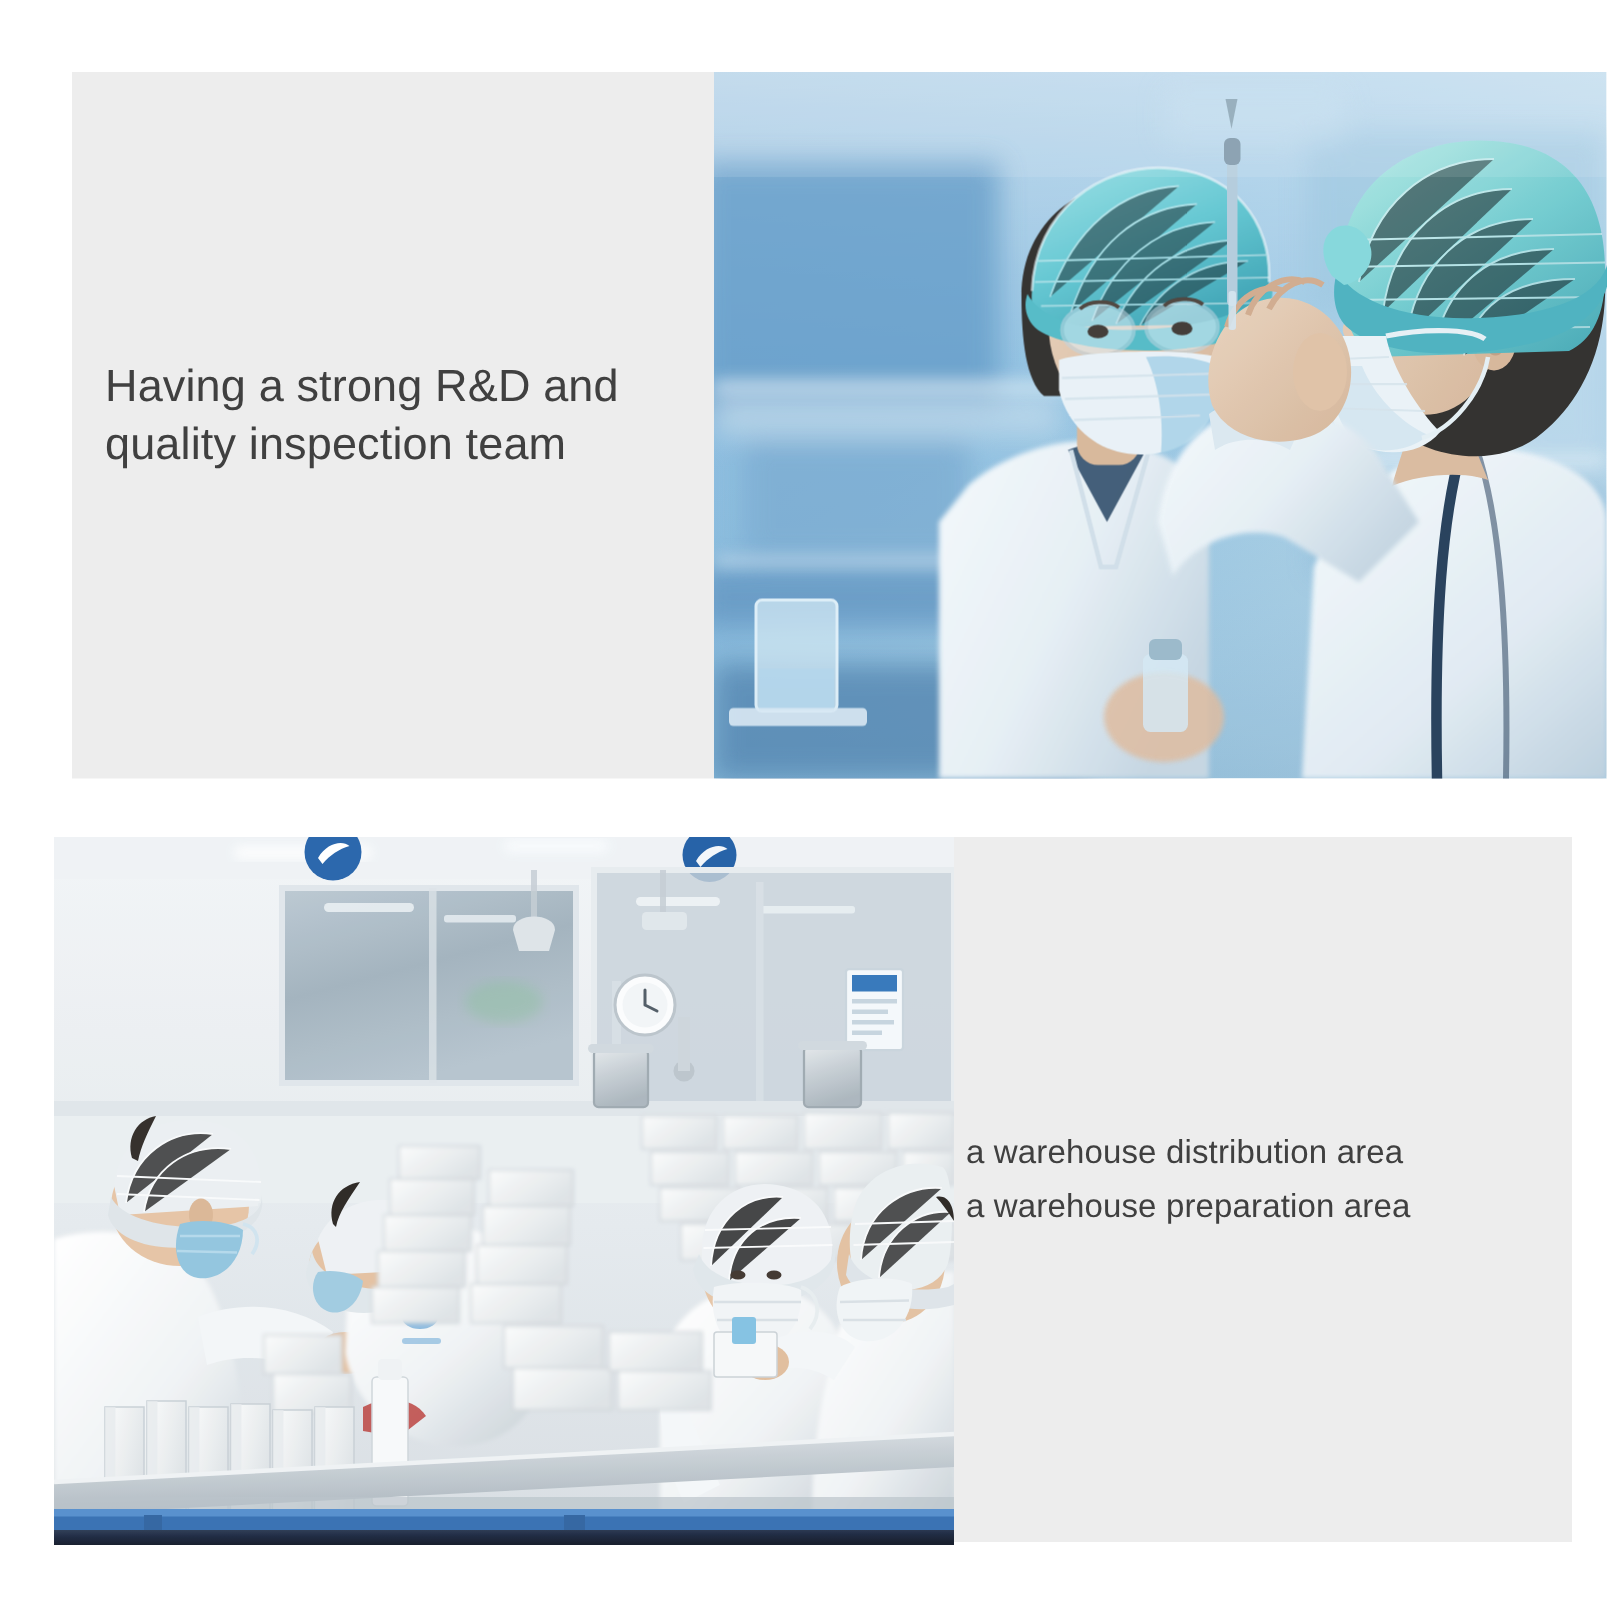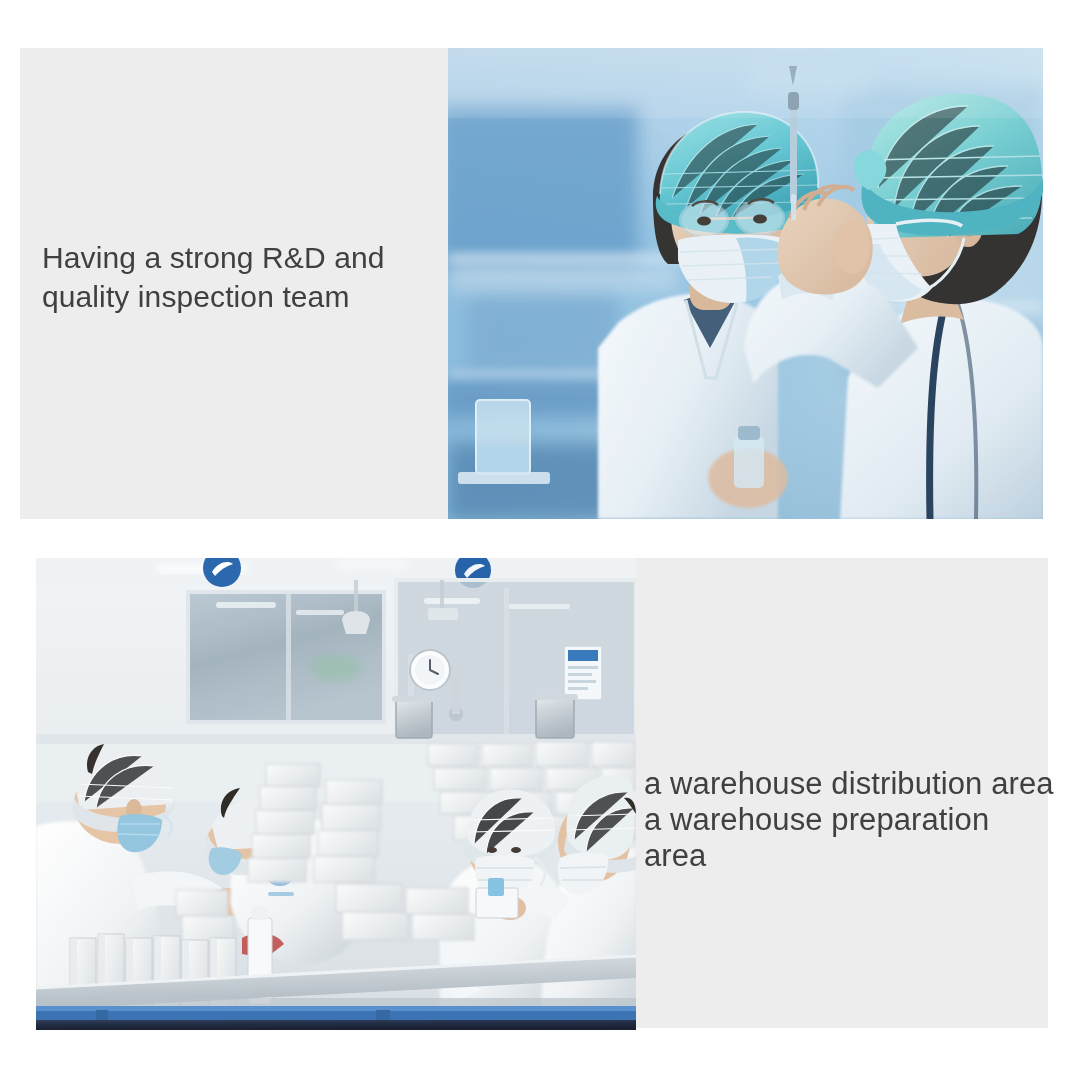--- a/index.html
+++ b/index.html
@@ -16,21 +16,21 @@
   }
   .canvas {
     position: absolute;
     inset: 0;
     background: #ffffff;
   }
 
   
   .top-block {
     position: absolute;
-    left: 20px;
+    left: 48px;
     top: 48px;
     width: 1023px;
     height: 471px;
   }
   .top-caption-panel {
     position: absolute;
     left: 0;
     top: 0;
     width: 428px;
     height: 471px;
@@ -79,27 +79,26 @@
     top: 0;
     width: 412px;
     height: 470px;
     background: #ededed;
   }
   .bottom-caption-text {
     position: absolute;
     left: 8px;
     top: 192px;
     width: 410px;
-    font-size: 31px;
+    font-size: 22px;
     line-height: 36px;
     font-weight: 300;
     color: #404040;
     letter-spacing: 0.1px;
     white-space: pre-line;
-    margin-top: 16px;
   }
 
   svg { display: block; }
 </style>
 </head>
 <body>
 
 <div class="canvas">
 
   <div class="top-block">

